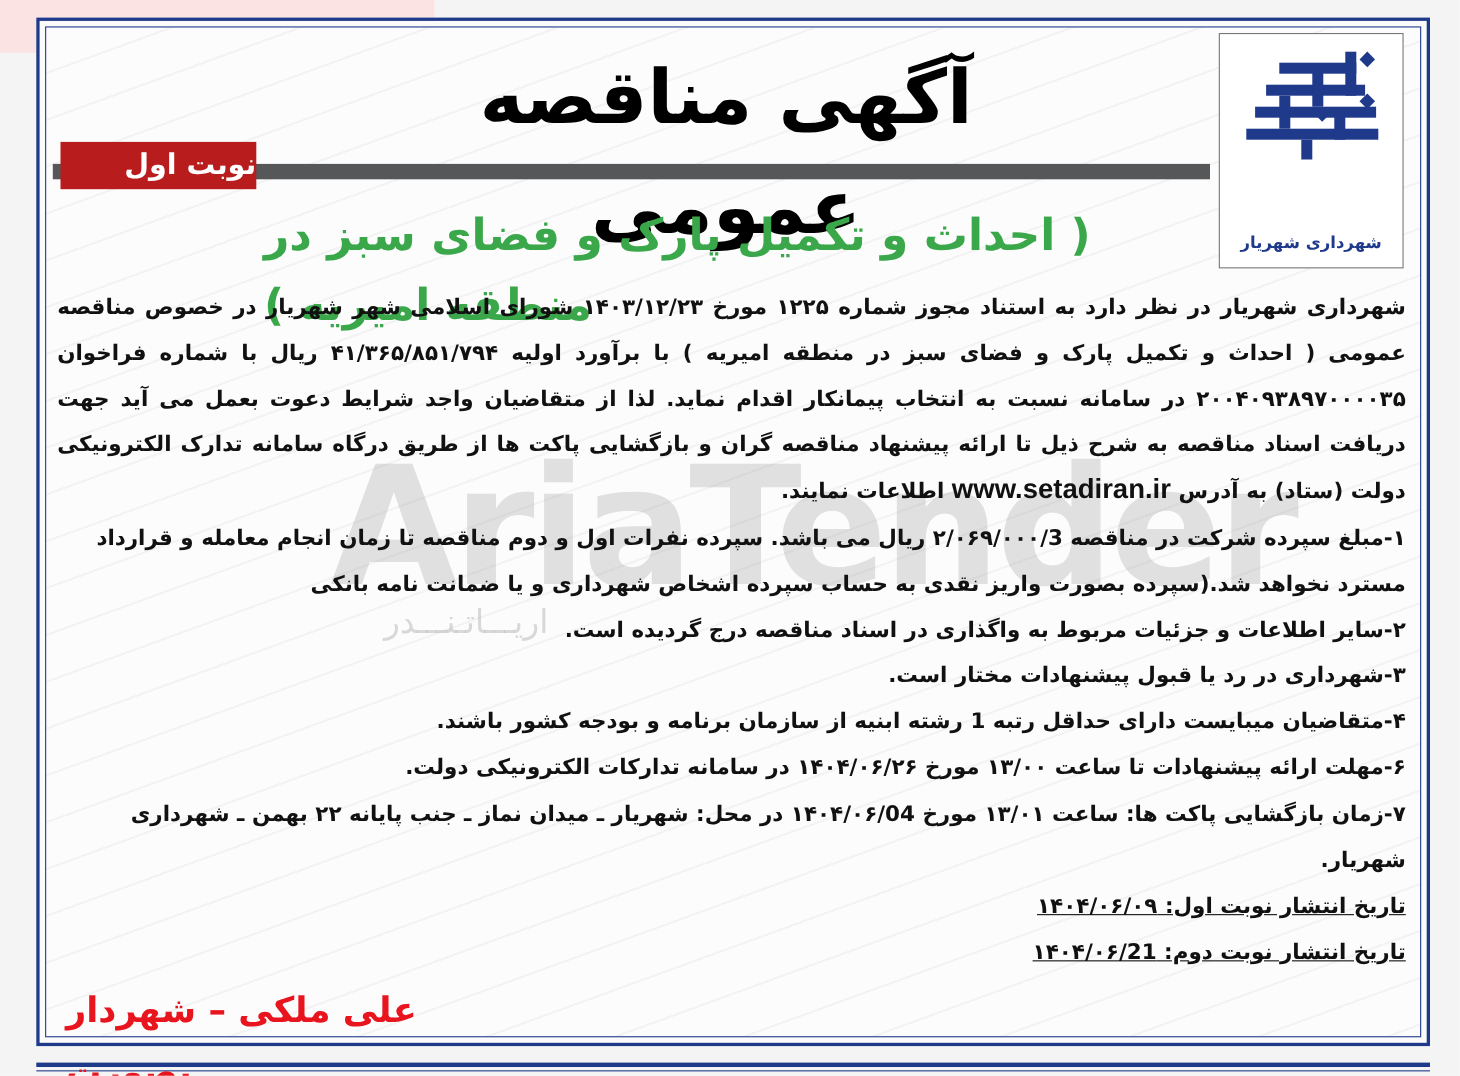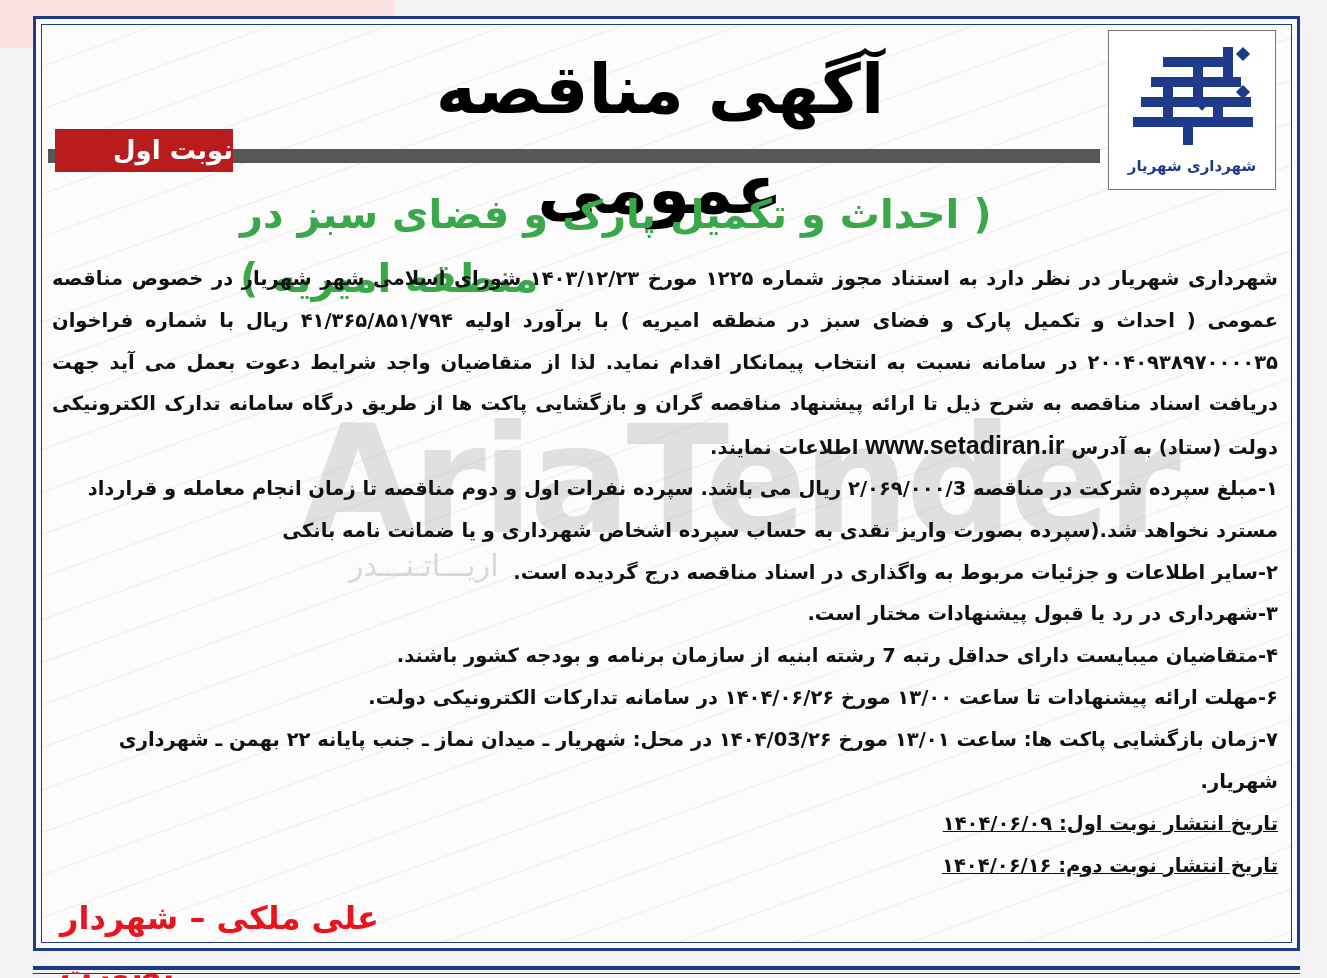--- a/index.html
+++ b/index.html
@@ -39,21 +39,21 @@
     pointer-events: none; white-space: nowrap;
   }
   .watermark-fa {
     position: absolute; left: 310px; top: 548px;
     color: rgba(150,150,150,0.35); font-size: 30px; letter-spacing: 10px;
     direction: rtl; white-space: nowrap; margin-left: 39px;
   }
 
   
   .logo-box {
-    position: absolute; left: 1108px; top: 30px; width: 168px; height: 160px;
+    position: absolute; left: 1108px; top: 30px; width: 168px; height: 214px;
     border: 1px solid #777; background: #fff; box-sizing: border-box;
   }
   .logo-mark {
     position: absolute; left: 14px; top: 12px; width: 140px; height: 110px;
   }
   .logo-caption {
     position: absolute; left: 0; right: 0; bottom: 14px; text-align: center;
     color: #1f3a8a; font-weight: bold; font-size: 15px; direction: rtl;
   }
 
@@ -139,23 +139,23 @@
 <div class="body">
   <span>شهرداری شهریار در نظر دارد به استناد مجوز شماره ۱۲۲۵ مورخ ۱۴۰۳/۱۲/۲۳ شورای اسلامی شهر شهریار در خصوص مناقصه عمومی ( احداث و تکمیل پارک و فضای سبز در منطقه امیریه ) با برآورد اولیه ۴۱/۳۶۵/۸۵۱/۷۹۴ ریال با شماره فراخوان ۲۰۰۴۰۹۳۸۹۷۰۰۰۰۳۵ در سامانه نسبت به انتخاب پیمانکار اقدام نماید. لذا از متقاضیان واجد شرایط دعوت بعمل می آید جهت دریافت اسناد مناقصه به شرح ذیل تا ارائه پیشنهاد مناقصه گران و بازگشایی پاکت ها از طریق درگاه سامانه تدارک الکترونیکی دولت (ستاد) به آدرس</span>
   <span class="url">www.setadiran.ir</span>
   <span>اطلاعات نمایند.</span>
 </div>
 
 <div class="items">
   <div class="item">۱-مبلغ سپرده شرکت در مناقصه ۲/۰۶۹/۰۰۰/3 ریال می باشد. سپرده نفرات اول و دوم مناقصه تا زمان انجام معامله و قرارداد مسترد نخواهد شد.(سپرده بصورت واریز نقدی به حساب سپرده اشخاص شهرداری و یا ضمانت نامه بانکی</div>
   <div class="item">۲-سایر اطلاعات و جزئیات مربوط به واگذاری در اسناد مناقصه درج گردیده است.</div>
   <div class="item">۳-شهرداری در رد یا قبول پیشنهادات مختار است.</div>
-  <div class="item">۴-متقاضیان میبایست دارای حداقل رتبه 7 رشته ابنیه از سازمان برنامه و بودجه کشور باشند.</div>
+  <div class="item">۴-متقاضیان میبایست دارای حداقل رتبه 1 رشته ابنیه از سازمان برنامه و بودجه کشور باشند.</div>
   <div class="item">۶-مهلت ارائه پیشنهادات تا ساعت ۱۳/۰۰ مورخ ۱۴۰۴/۰۶/۲۶ در سامانه تدارکات الکترونیکی دولت.</div>
-  <div class="item">۷-زمان بازگشایی پاکت ها: ساعت ۱۳/۰۱ مورخ ۱۴۰۴/03/۲۶ در محل: شهریار ـ میدان نماز ـ جنب پایانه ۲۲ بهمن ـ شهرداری شهریار.</div>
+  <div class="item">۷-زمان بازگشایی پاکت ها: ساعت ۱۳/۰۱ مورخ ۱۴۰۴/۰۶/04 در محل: شهریار ـ میدان نماز ـ جنب پایانه ۲۲ بهمن ـ شهرداری شهریار.</div>
 </div>
 
 <div class="dates">
   <div>تاریخ انتشار نوبت اول: ۱۴۰۴/۰۶/۰۹</div>
-  <div>تاریخ انتشار نوبت دوم: ۱۴۰۴/۰۶/۱۶</div>
+  <div>تاریخ انتشار نوبت دوم: ۱۴۰۴/۰۶/21</div>
 </div>
 
 <div class="signature">علی ملکی – شهردار بصورت</div>
 
 </body></html>

